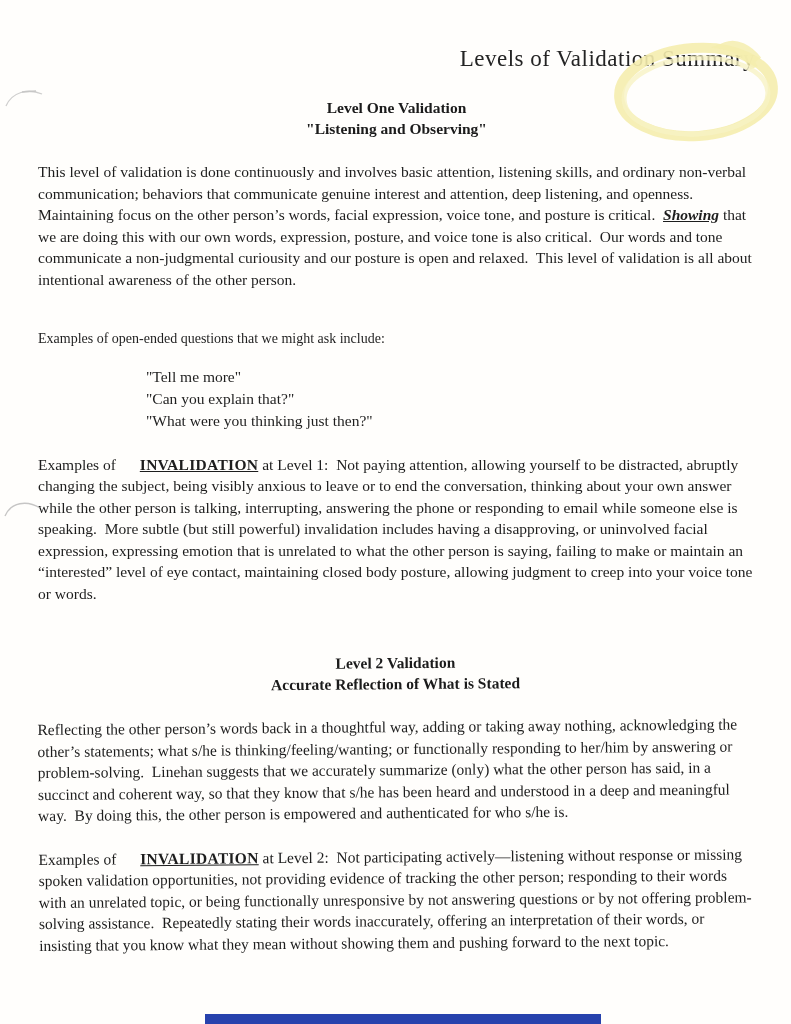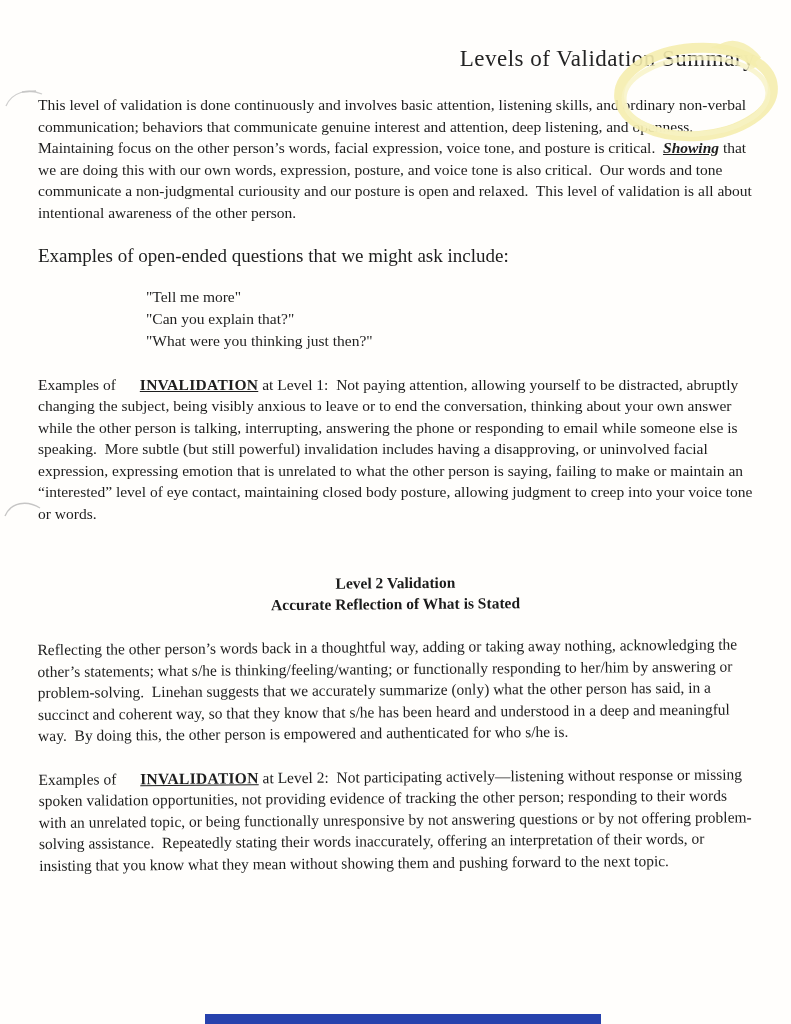--- a/index.html
+++ b/index.html
@@ -42,23 +42,23 @@
     color: #1d1d1d;
   }
   .showing-word { font-weight: bold; font-style: italic; text-decoration: underline; }
   .invalidation-kw {
     font-weight: bold;
     text-decoration: underline;
     letter-spacing: 0.3px;
     margin-left: 20px;
   }
   .questions-intro {
-    font-size: 19px;
+    font-size: 14px;
     line-height: 21.5px;
-    margin-top: 22px;
+    margin-top: 38px;
   }
   .quote-list {
     margin: 16px 0 0 108px;
     font-size: 15.5px;
     line-height: 22px;
   }
   .level-two-block { transform: rotate(-0.45deg); transform-origin: left center; }
   .spacer-lg { height: 10px; }
 
   
@@ -76,20 +76,24 @@
     width: 396px; height: 10px;
   }
 </style>
 </head>
 <body>
 
 <div class="page">
 
   <h1 class="doc-title">Levels of Validation Summary</h1>
 
+  <div class="section-heading">
+    <div>Level One Validation</div>
+    <div>"Listening and Observing"</div>
+  </div>
 
   <p class="para"><span>This level of validation is done continuously and involves basic attention, listening skills, and ordinary non-verbal communication; behaviors that communicate genuine interest and attention, deep listening, and openness.  Maintaining focus on the other person’s words, facial expression, voice tone, and posture is critical.  </span><span class="showing-word">Showing</span><span> that we are doing this with our own words, expression, posture, and voice tone is also critical.  Our words and tone communicate a non-judgmental curiousity and our posture is open and relaxed.  This level of validation is all about intentional awareness of the other person.</span></p>
 
   <p class="questions-intro">Examples of open-ended questions that we might ask include:</p>
 
   <div class="quote-list">
     <div>"Tell me more"</div>
     <div>"Can you explain that?"</div>
     <div>"What were you thinking just then?"</div>
   </div>

